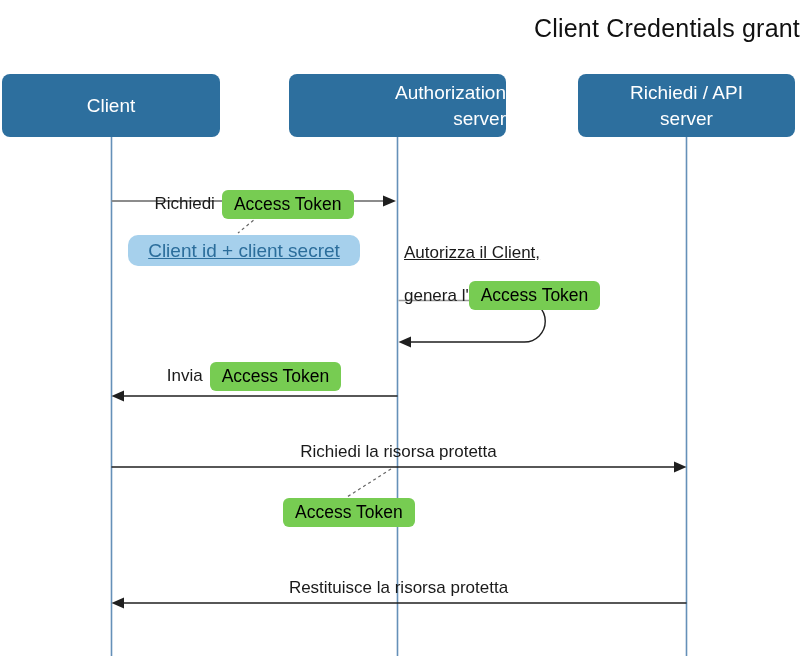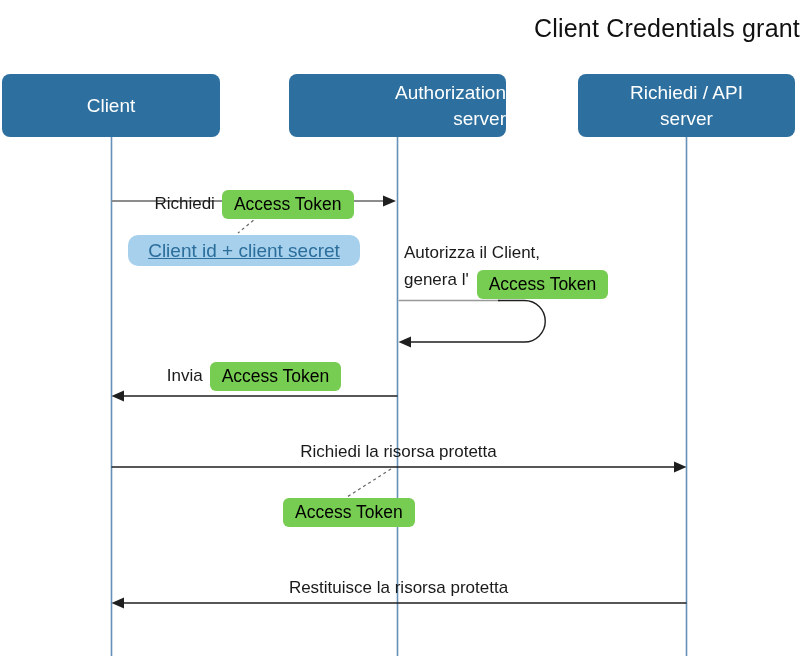--- a/index.html
+++ b/index.html
@@ -70,22 +70,22 @@
 
   .label-request-token { left: 111px; top: 169px; width: 286px; height: 30px; margin-top: 20px; }
   .label-send-token    { left: 111px; top: 361px; width: 286px; height: 30px; text-align: right; }
   .label-request-resource { left: 111px; top: 441px; width: 575px; height: 22px; }
   .label-return-resource  { left: 111px; top: 577px; width: 575px; height: 22px; }
 
   .auth-note {
     position: absolute; left: 404px; top: 243px;
     font-size: 17px; color: #1a1a1a;
   }
-  .auth-note .line1 { display: block; margin-bottom: 7px; white-space: nowrap; }
-  .auth-note .line2 { display: flex; gap: 8px; white-space: nowrap; }
+  .auth-note .line1 { display: block; margin-bottom: 18px; white-space: nowrap; text-decoration: underline; }
+  .auth-note .line2 { display: flex; align-items: center; gap: 0; white-space: nowrap; }
 
   .note-token {
     position: absolute; left: 283px; top: 498px;
   }
 </style>
 </head>
 <body>
 
 <div id="diagram">
 

